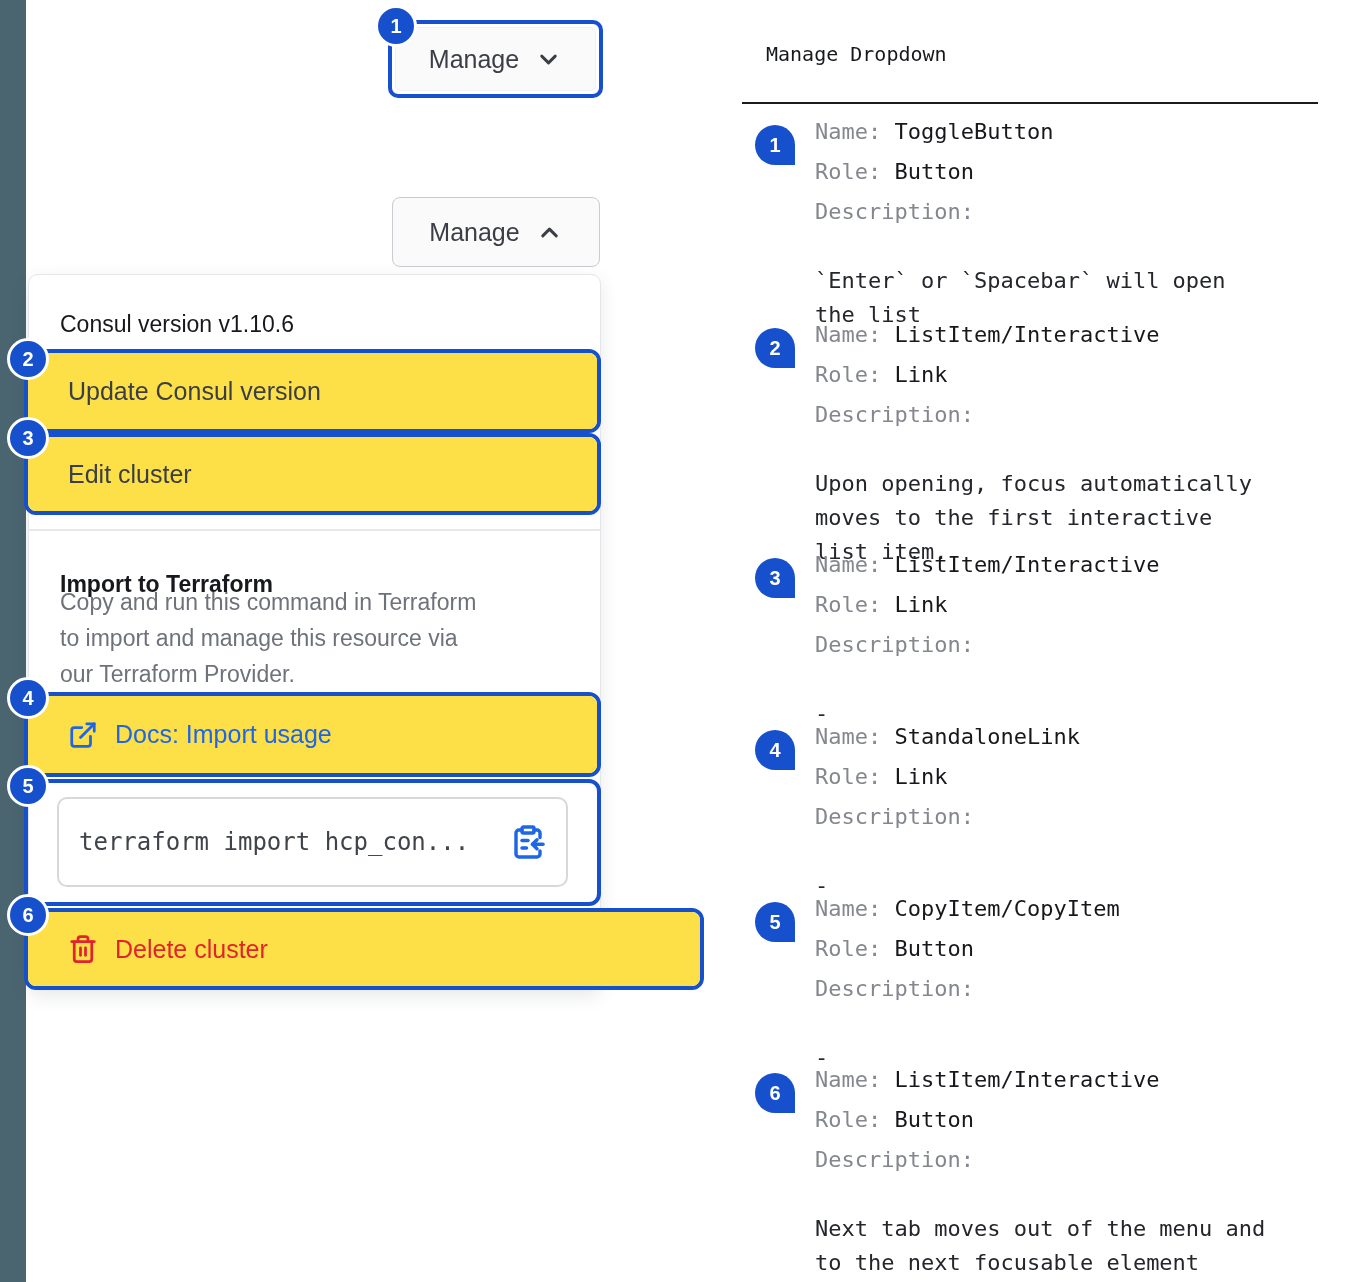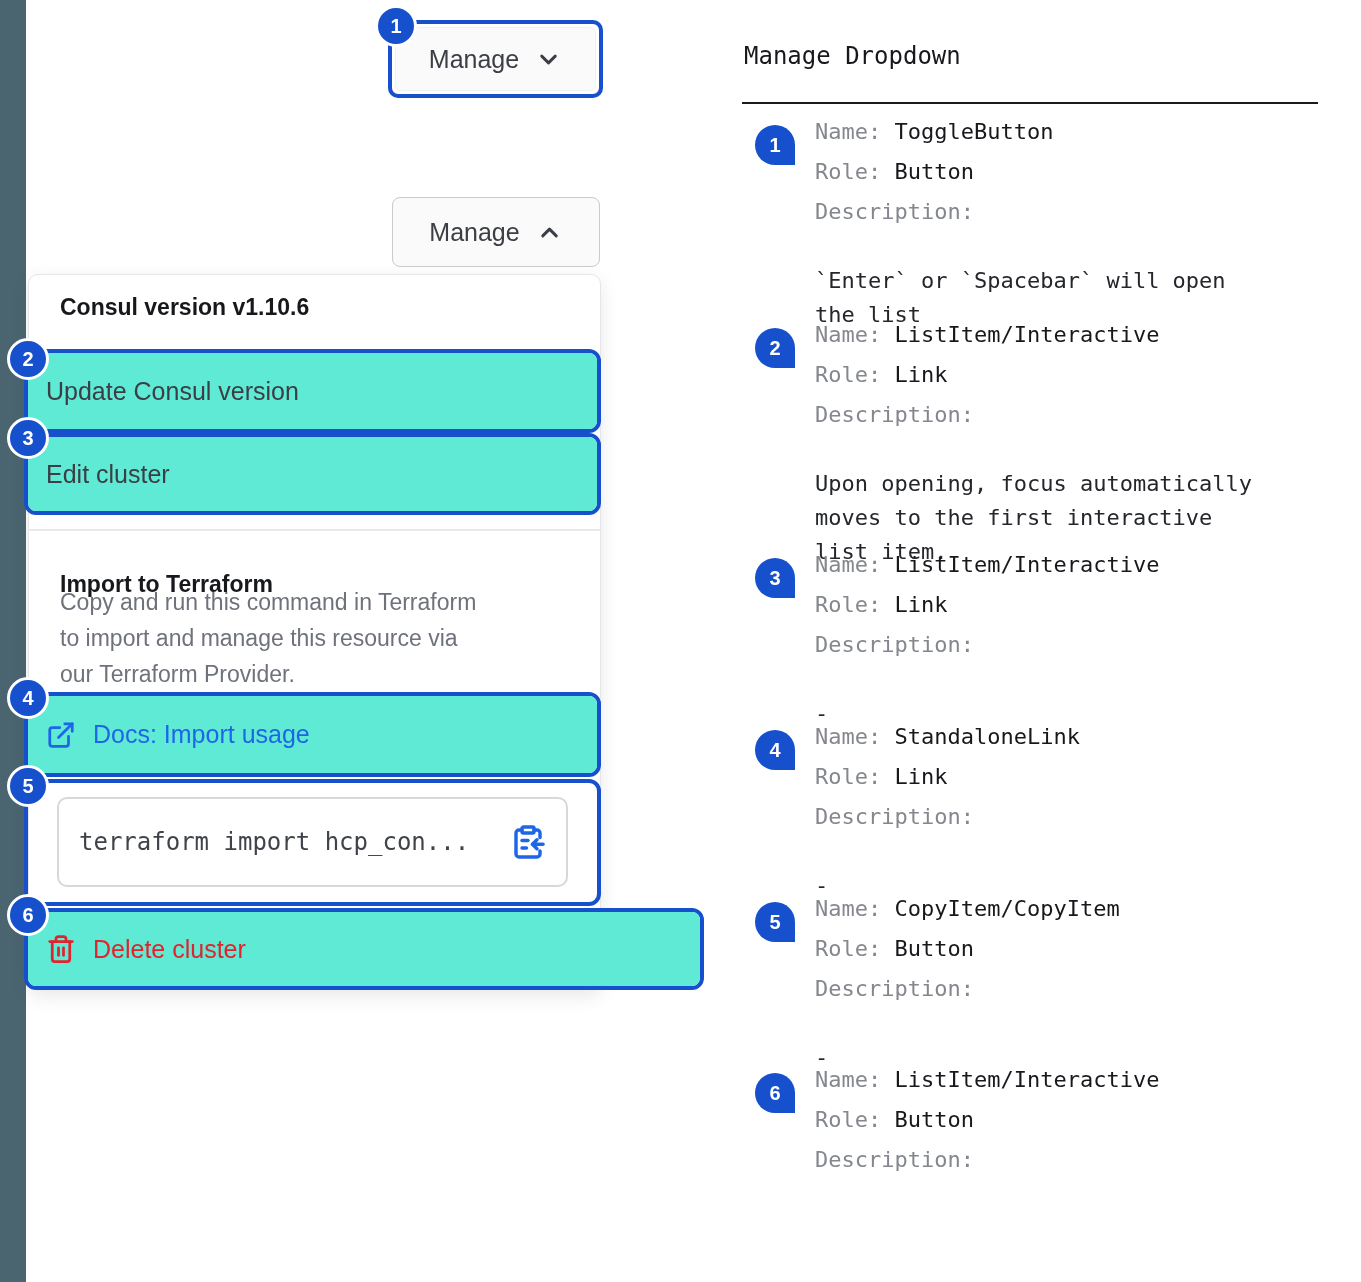--- a/index.html
+++ b/index.html
@@ -45,42 +45,42 @@
     display:flex;align-items:center;justify-content:center;gap:16px;
     color:var(--text-dark);font-size:25px;font-weight:500;cursor:pointer;
   }
 
   
   .menu-panel{
     position:absolute;left:28px;top:274px;width:573px;height:716px;
     background:#fff;border:1px solid var(--panel-border);border-radius:10px;
     box-shadow:0 6px 18px rgba(60,63,70,.12);
   }
-  .version-header{position:absolute;left:60px;top:294px;font-size:23px;font-weight:700;color:var(--heading-dark);}
+  .version-header{position:absolute;left:60px;top:311px;font-size:23px;font-weight:400;color:var(--heading-dark);}
   .menu-item{
-    width:100%;height:100%;display:flex;align-items:center;padding-left:18px;gap:17px;
-    font-size:25px;color:var(--text-dark);cursor:pointer;background:#5eead4;border-radius:8px;
+    width:100%;height:100%;display:flex;align-items:center;padding-left:40px;gap:17px;
+    font-size:25px;color:var(--text-dark);cursor:pointer;background:#fde047;border-radius:8px;
   }
   .menu-item.link{color:var(--link-blue);font-weight:500;}
   .menu-item.danger{color:var(--danger-red);font-weight:500;}
   .divider{position:absolute;left:29px;top:529px;width:571px;height:2px;background:#e7e8eb;}
   .tf-title{position:absolute;left:60px;top:540px;font-size:23px;font-weight:700;color:var(--heading-dark);margin-top:31px;}
   .tf-para{position:absolute;left:60px;top:584px;width:520px;font-size:23px;line-height:36px;
     color:var(--muted-gray);white-space:pre-line;}
   .code-field{
     position:absolute;left:57px;top:797px;width:511px;height:90px;
     border:2px solid #d6d8dc;border-radius:10px;background:#fff;
     display:flex;align-items:center;justify-content:space-between;padding:8px 20px;
   }
   .code-text{font-family:"DejaVu Sans Mono",monospace;font-size:24px;color:#3f434a;}
   .icon-btn{display:flex;align-items:center;justify-content:center;cursor:pointer;background:none;border:none;}
 
   
-  .ann-title{position:absolute;left:744px;top:42px;font-family:"DejaVu Sans Mono",monospace;
-    font-size:24px;color:var(--heading-dark);}
+  .ann-title{position:absolute;left:766px;top:42px;font-family:"DejaVu Sans Mono",monospace;
+    font-size:20px;color:var(--heading-dark);}
   .ann-rule{position:absolute;left:742px;top:102px;width:576px;height:2px;background:#1a1b1e;}
   .entry{position:absolute;left:742px;width:600px;}
   .tear{
     position:absolute;left:13px;top:13px;width:40px;height:40px;
     border-radius:50% 50% 0 50%;background:var(--annotation-blue);
     color:#fff;font-weight:700;font-size:20px;font-family:"Liberation Sans",sans-serif;
     display:flex;align-items:center;justify-content:center;
   }
   .etext{margin-left:73px;font-family:"DejaVu Sans Mono",monospace;}
   .line{font-size:22px;line-height:40px;white-space:pre;}
@@ -242,15 +242,17 @@
       <div class="desc">-</div>
     </div>
   </div>
 
   <div class="entry" style="top:1060px">
     <div class="tear">6</div>
     <div class="etext">
       <div class="line"><span class="lab">Name: </span><span class="val">ListItem/Interactive</span></div>
       <div class="line"><span class="lab">Role: </span><span class="val">Button</span></div>
       <div class="line"><span class="lab">Description:</span></div>
+      <div class="desc">Next tab moves out of the menu and
+to the next focusable element</div>
     </div>
   </div>
 </div>
 
 </body></html>

